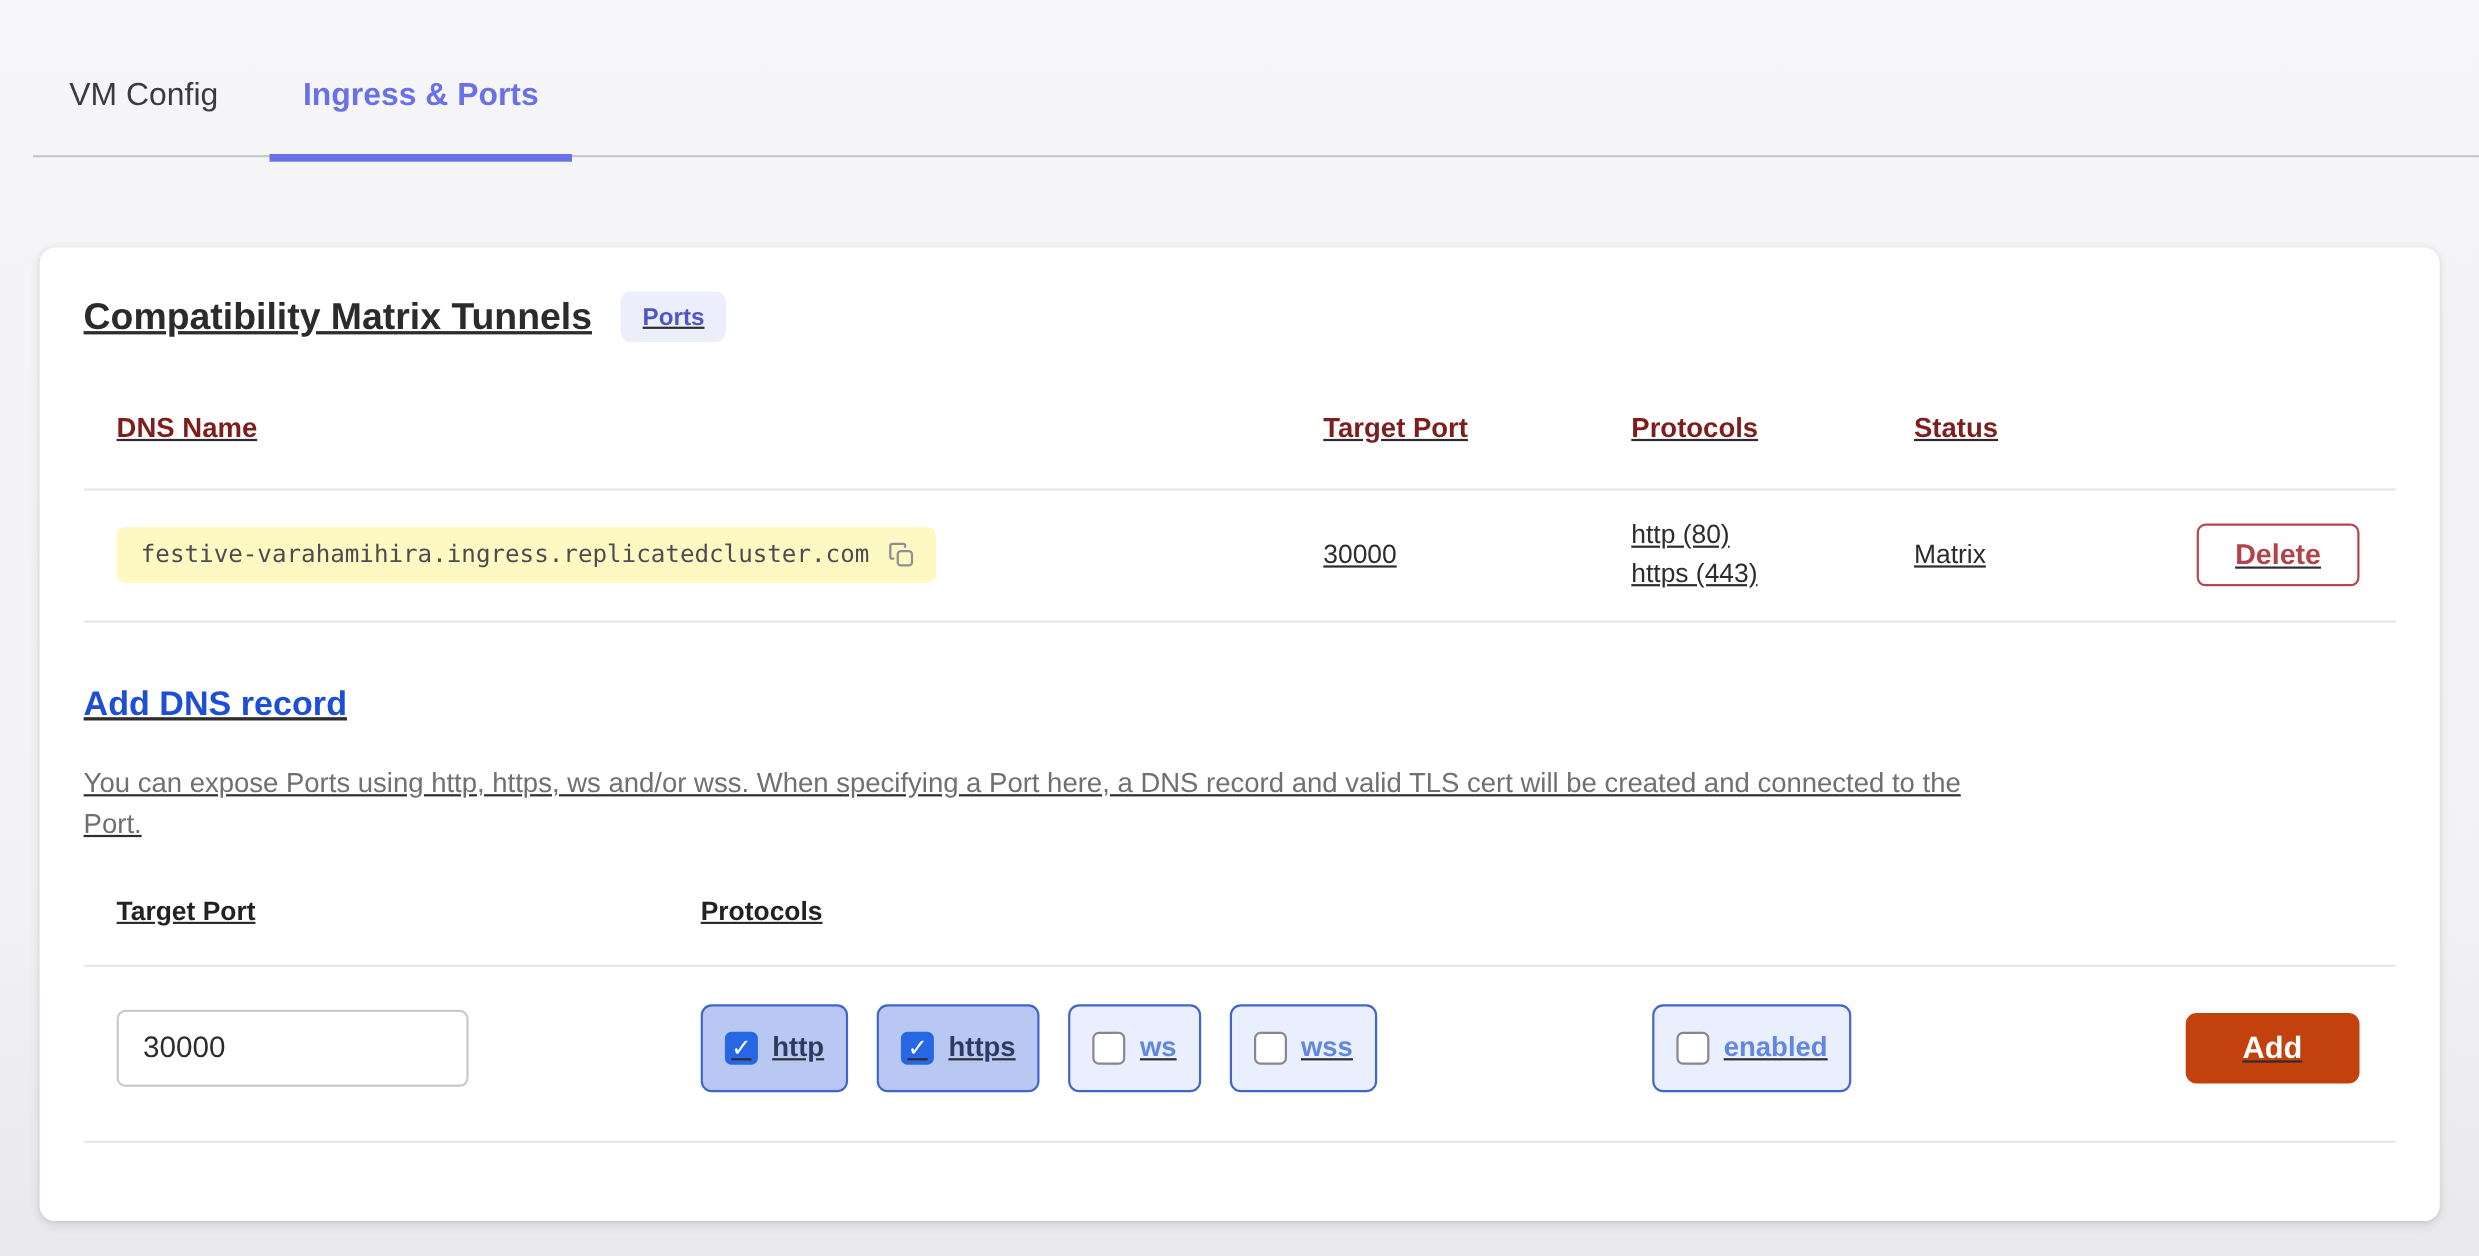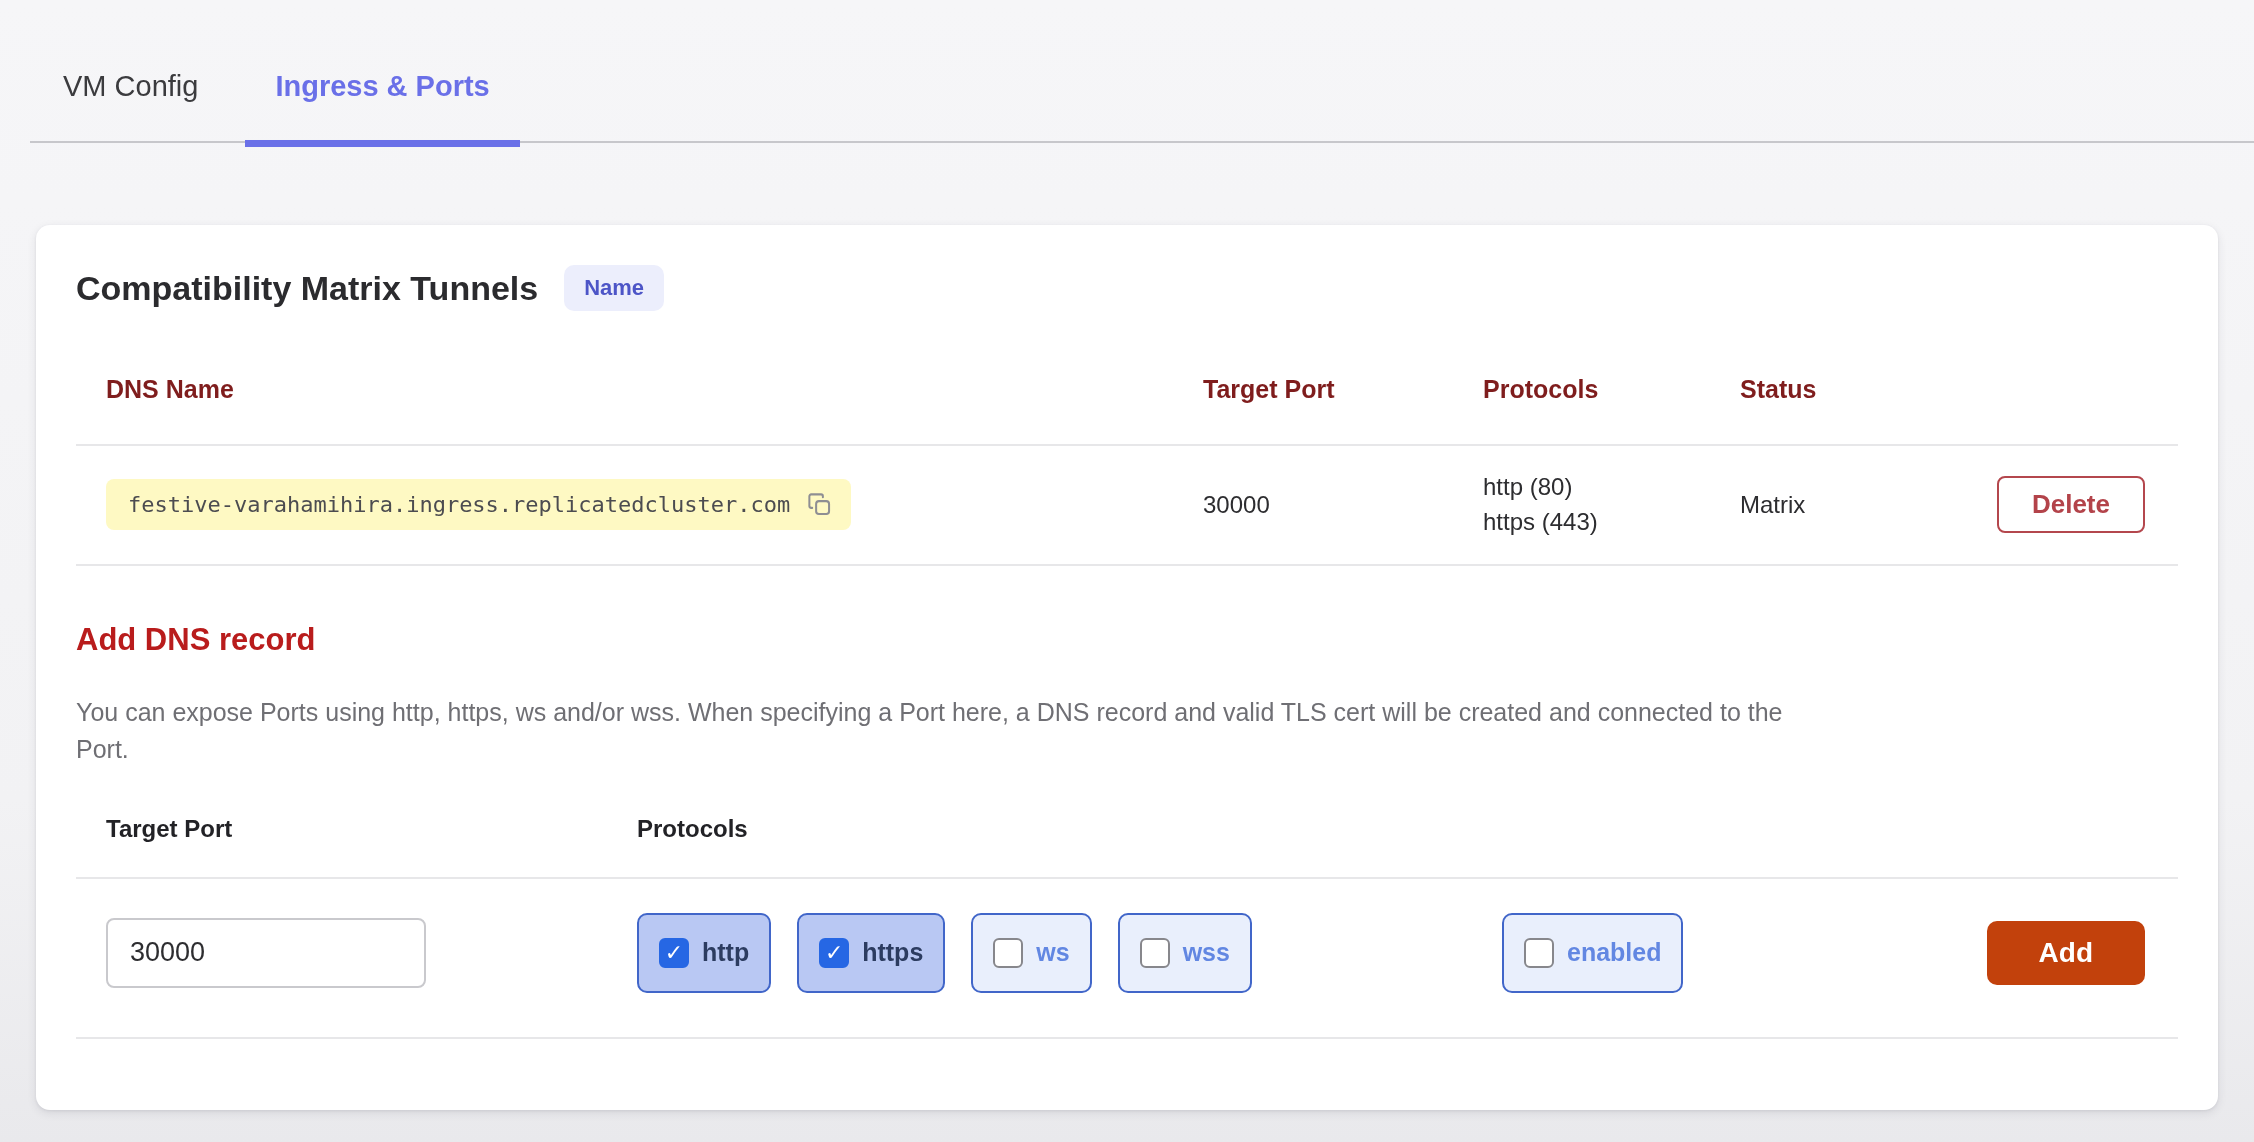--- a/index.html
+++ b/index.html
@@ -15,21 +15,21 @@
   .tabbar::after { content: ""; position: absolute; left: 30px; right: 0; bottom: 0; height: 2px; background: #c7c7cb; }
   .tab { position: relative; padding: 30px 30px 0 30px; height: 100%; display: flex; align-items: center;
          font-size: 29px; color: #3b3b3e; cursor: pointer; }
   .tab.active { color: #6a70e8; font-weight: 700; }
   .tab.active::after { content: ""; position: absolute; left: 0; right: 0; bottom: -4px; height: 7px;
                        background: #6a70e8; z-index: 2; }
 
   
   .card { margin: 82px 36px 0 36px; height: 885px; background: #ffffff; border-radius: 14px;
           box-shadow: 0 3px 10px rgba(40,40,60,0.10), 0 1px 3px rgba(40,40,60,0.08);
-          padding: 40px; overflow: hidden; }
+          padding: 40px; overflow: hidden; text-decoration: underline; }
 
   .title-row { display: flex; align-items: center; gap: 26px; }
   .panel-title { font-size: 34px; font-weight: 600; color: #2b2b2e; }
   .beta-badge { background: #eceefc; color: #4d55c7; font-size: 22px; font-weight: 600;
                 padding: 10px 20px; border-radius: 10px; }
 
   
   .tgrid { display: grid; grid-template-columns: 1097px 280px 257px 230px 1fr; align-items: center; padding-left: 30px; }
   .thead { padding-top: 64px; padding-bottom: 40px; font-weight: 700; font-size: 25px; color: #7f1d1d; }
   .divider { height: 2px; background: #e7e7e9; }
@@ -41,21 +41,21 @@
               font-size: 22px; color: #4c4c50; }
   .copy-btn { display: inline-flex; cursor: pointer; }
 
   .proto-lines div { line-height: 1.45; }
 
   .action-cell { justify-self: stretch; display: flex; justify-content: flex-end; padding-right: 33px; }
   .delete-btn { background: #ffffff; border: 2px solid #b4474d; color: #b3434a; font-weight: 700;
                 font-size: 26px; font-family: inherit; padding: 11px 33px; border-radius: 8px; cursor: pointer; }
 
   
-  .section-heading { margin-top: 56px; font-size: 31px; font-weight: 600; color: #b91c1c; }
+  .section-heading { margin-top: 56px; font-size: 31px; font-weight: 600; color: #1d4ed8; }
   .section-desc { margin-top: 36px; font-size: 25px; line-height: 1.5; color: #6f6f74; max-width: 1740px; }
 
   .fgrid { display: grid; grid-template-columns: 531px 865px 1fr; align-items: center; padding-left: 30px; }
   .flabels { margin-top: 46px; padding-bottom: 34px; font-weight: 700; font-size: 24px; color: #222226; }
   .label-with-icon { display: flex; align-items: center; gap: 14px; }
   .info-icon { width: 32px; height: 32px; border-radius: 50%; background: #3b6ee0; color: #ffffff;
                display: inline-flex; align-items: center; justify-content: center;
                font-size: 21px; font-weight: 700; font-family: "DejaVu Serif", serif; cursor: pointer; }
 
   .frow { padding-top: 34px; padding-bottom: 44px; }
@@ -81,21 +81,21 @@
 
 <nav class="tabbar">
   <div class="tab">VM Config</div>
   <div class="tab active">Ingress &amp; Ports</div>
 </nav>
 
 <section class="card">
 
   <div class="title-row">
     <h1 class="panel-title">Compatibility Matrix Tunnels</h1>
-    <span class="beta-badge">Name</span>
+    <span class="beta-badge">Ports</span>
   </div>
 
   <div class="tgrid thead">
     <div>DNS Name</div>
     <div>Target Port</div>
     <div>Protocols</div>
     <div>Status</div>
     <div></div>
   </div>
   <div class="divider"></div>

